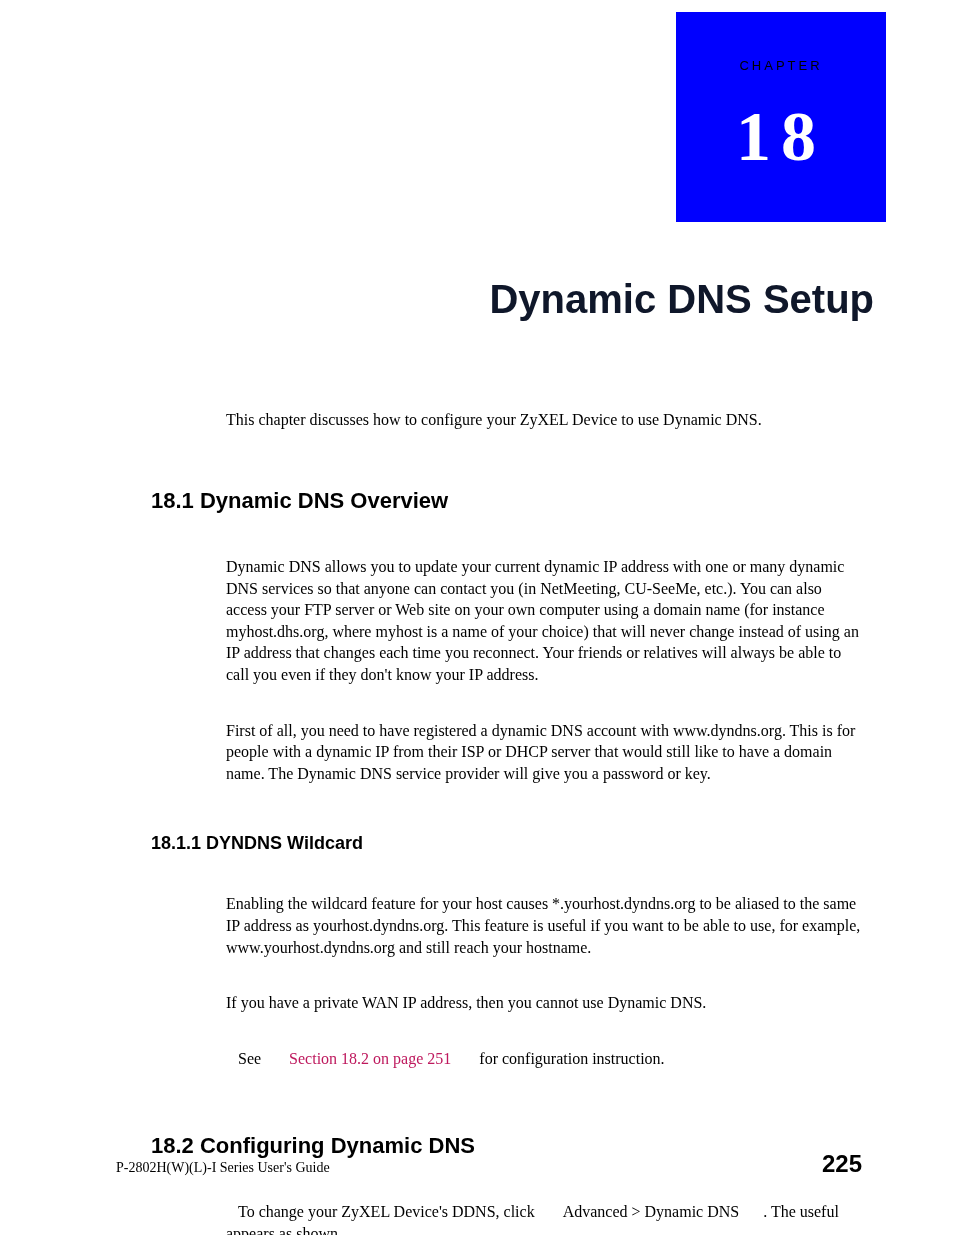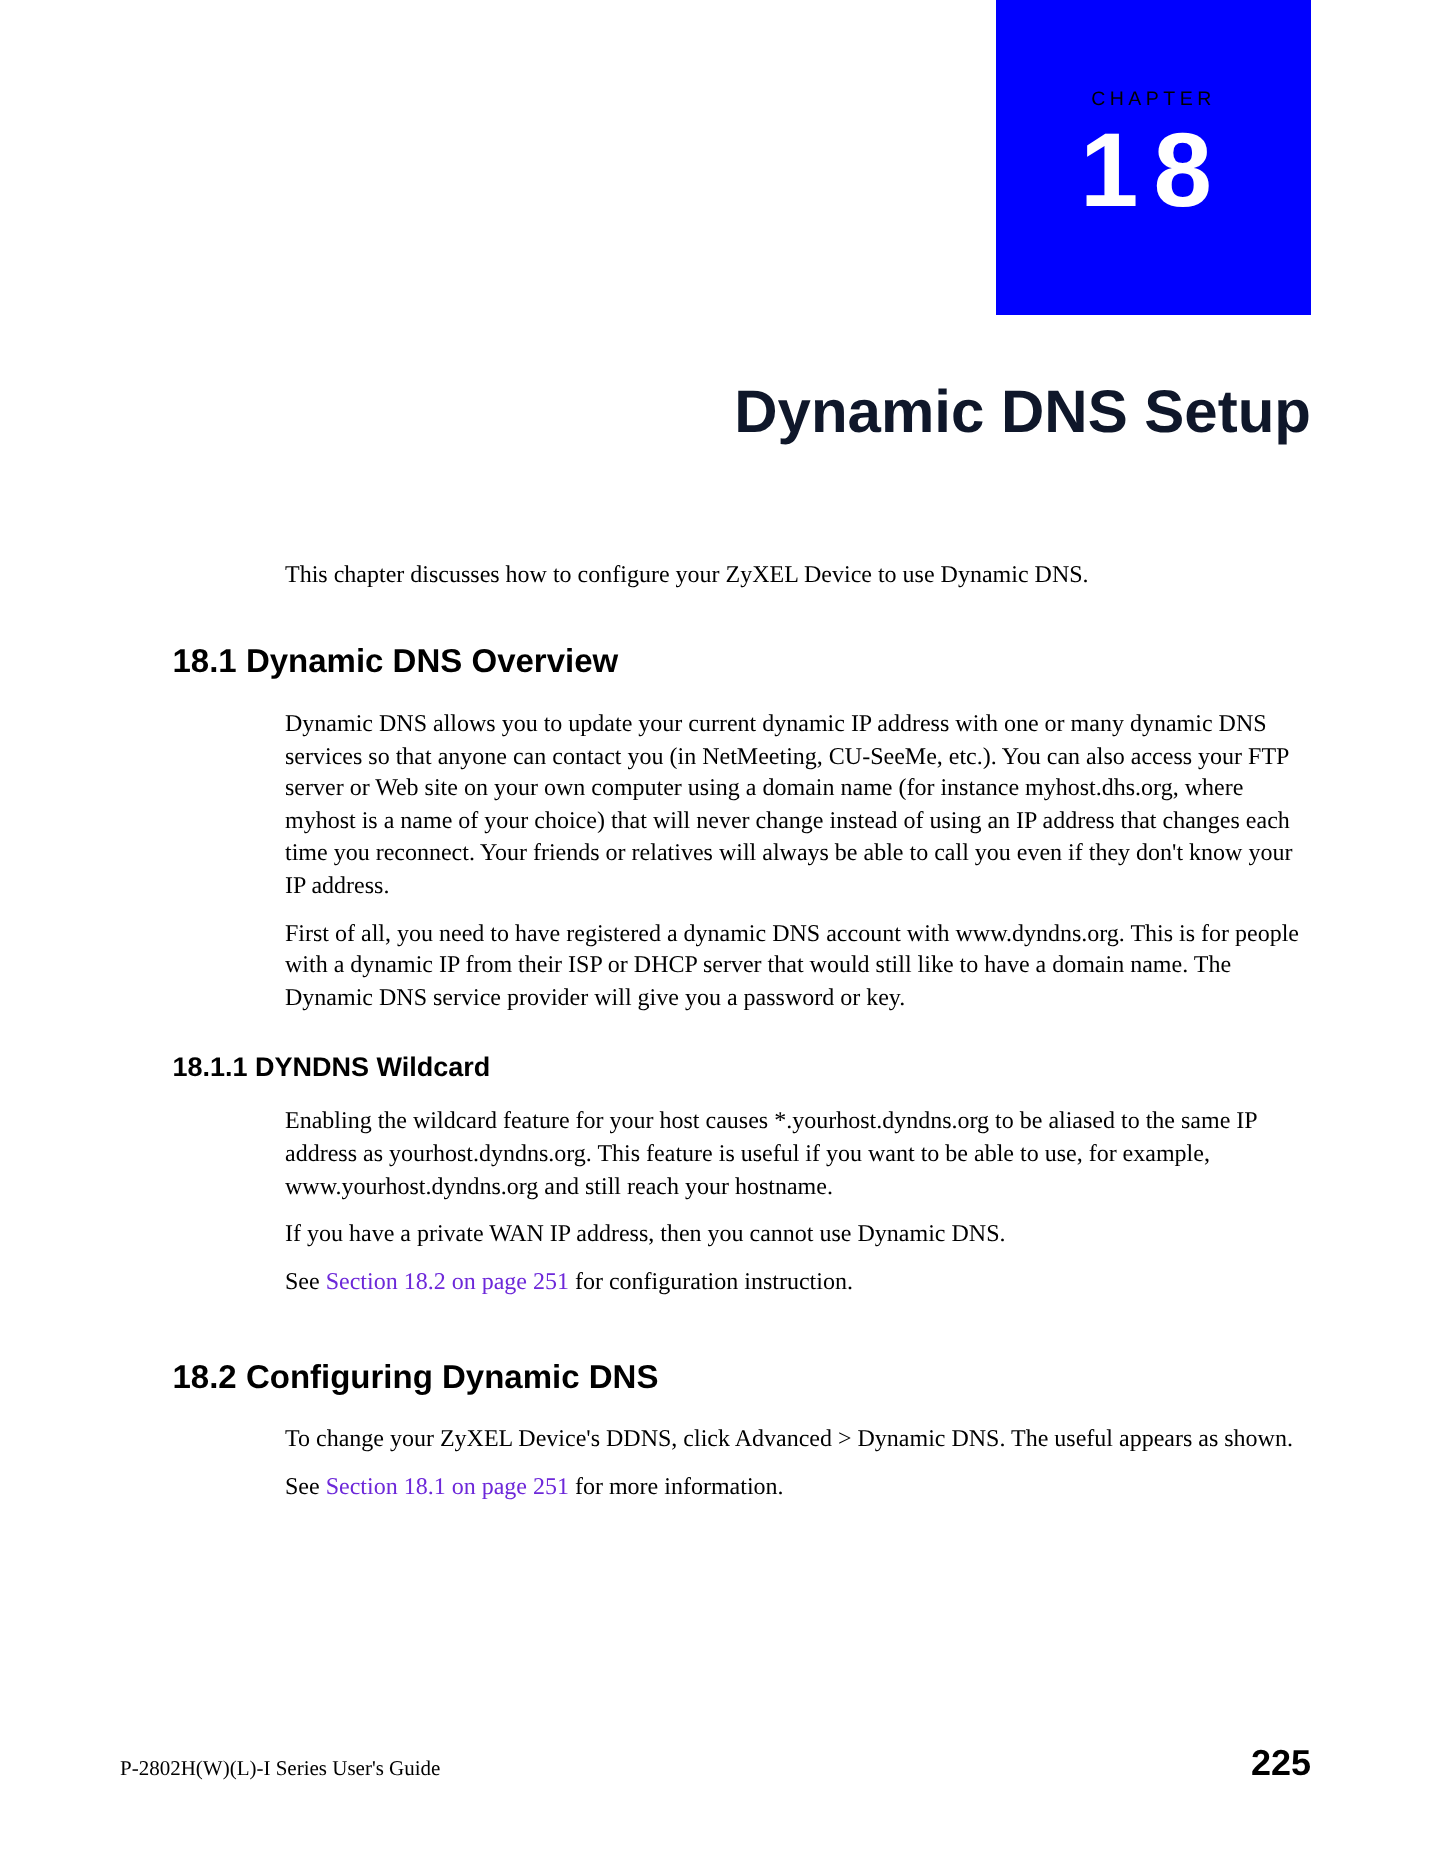--- a/index.html
+++ b/index.html
@@ -1,17 +1,17 @@
 <!DOCTYPE html>
 <html><head>
   <meta charset="utf-8">
   <style>
     * {
       margin: 0;
-      padding: 0;
+      padding: 12px;
       box-sizing: border-box;
     }
     body {
       width: 954px;
       height: 1235px;
       background: #ffffff;
       font-family: "Times New Roman", Times, serif;
       position: relative;
       color: #000000;
     }
@@ -21,21 +21,21 @@
       right: 80px;
       width: 210px;
       height: 210px;
       background: #0000ff;
       display: flex;
       align-items: center;
       justify-content: center;
     }
     .chapter-number {
       color: #ffffff;
-      font-family: Liberation Sans, sans-serif;
+      font-family: Liberation Serif, serif;
       font-weight: bold;
       font-size: 70px;
       letter-spacing: 10px;
     }
     .chapter-label {
       font-family: Arial, Helvetica, sans-serif;
       font-size: 13px;
       letter-spacing: 3px;
     }
     .chapter-title {
@@ -76,21 +76,21 @@
     .body-text {
       font-size: 16px;
       margin-left: 75px;
       line-height: 1.35;
       margin-bottom: 10px;
     }
     .section-break {
       margin-top: 40px;
     }
     .link {
-      color: #6d28d9;
+      color: #be185d;
       text-align: center;
     }
     .bold {
       font-weight: normal;
     }
     .footer {
       position: absolute;
       bottom: 45px;
       left: 80px;
       right: 80px;

